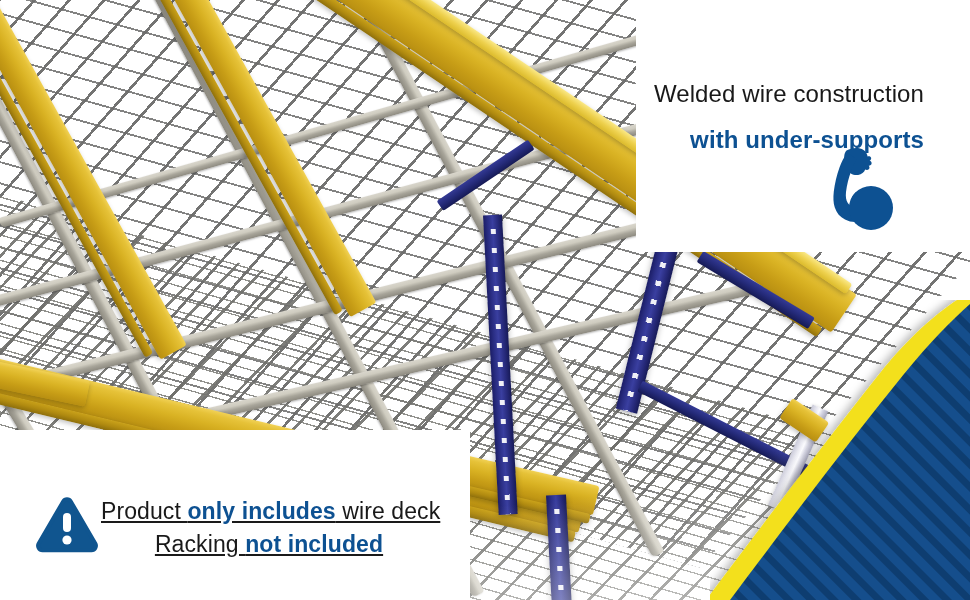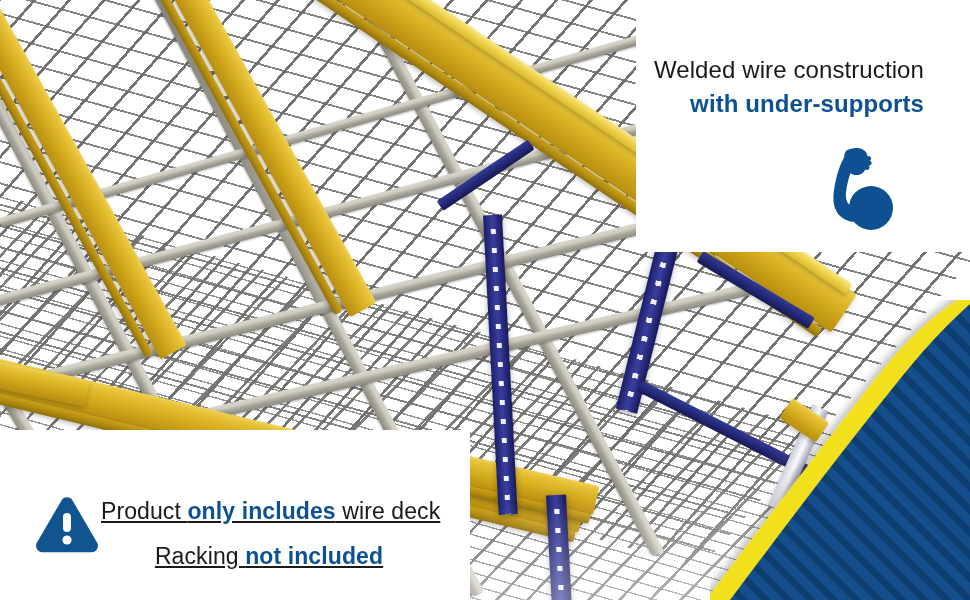--- a/index.html
+++ b/index.html
@@ -147,45 +147,46 @@
     right:46px;
     top:54px;
     text-align:right;
     line-height:1.33;
   }
   #callout-top .line1{
     font-size:24px;
     font-weight:400;
     color:#191919;
     white-space:nowrap;
+    margin-top:24px;
   }
   #callout-top .line2{
     font-size:24px;
     font-weight:700;
     color:#0d5192;
     white-space:nowrap;
-    margin-top:2px;
+    margin-top:14px;
   }
 
   #callout-bottom{
     left:101px;
     top:497px;
     text-align:center;
     line-height:1.3;
     width:336px;
     text-decoration:underline;
   }
   #callout-bottom .line1,
   #callout-bottom .line2{
     font-size:23px;
     font-weight:400;
     color:#191919;
     white-space:nowrap;
   }
-  #callout-bottom .line2{margin-top:15px;}
+  #callout-bottom .line2{margin-top:3px;}
   #callout-bottom b{font-weight:700;color:#0d5192;}
 
   
   #bicep-icon{
     position:absolute;
     left:800px; top:146px;
     width:100px; height:86px;
   }
   #warning-icon{
     position:absolute;

